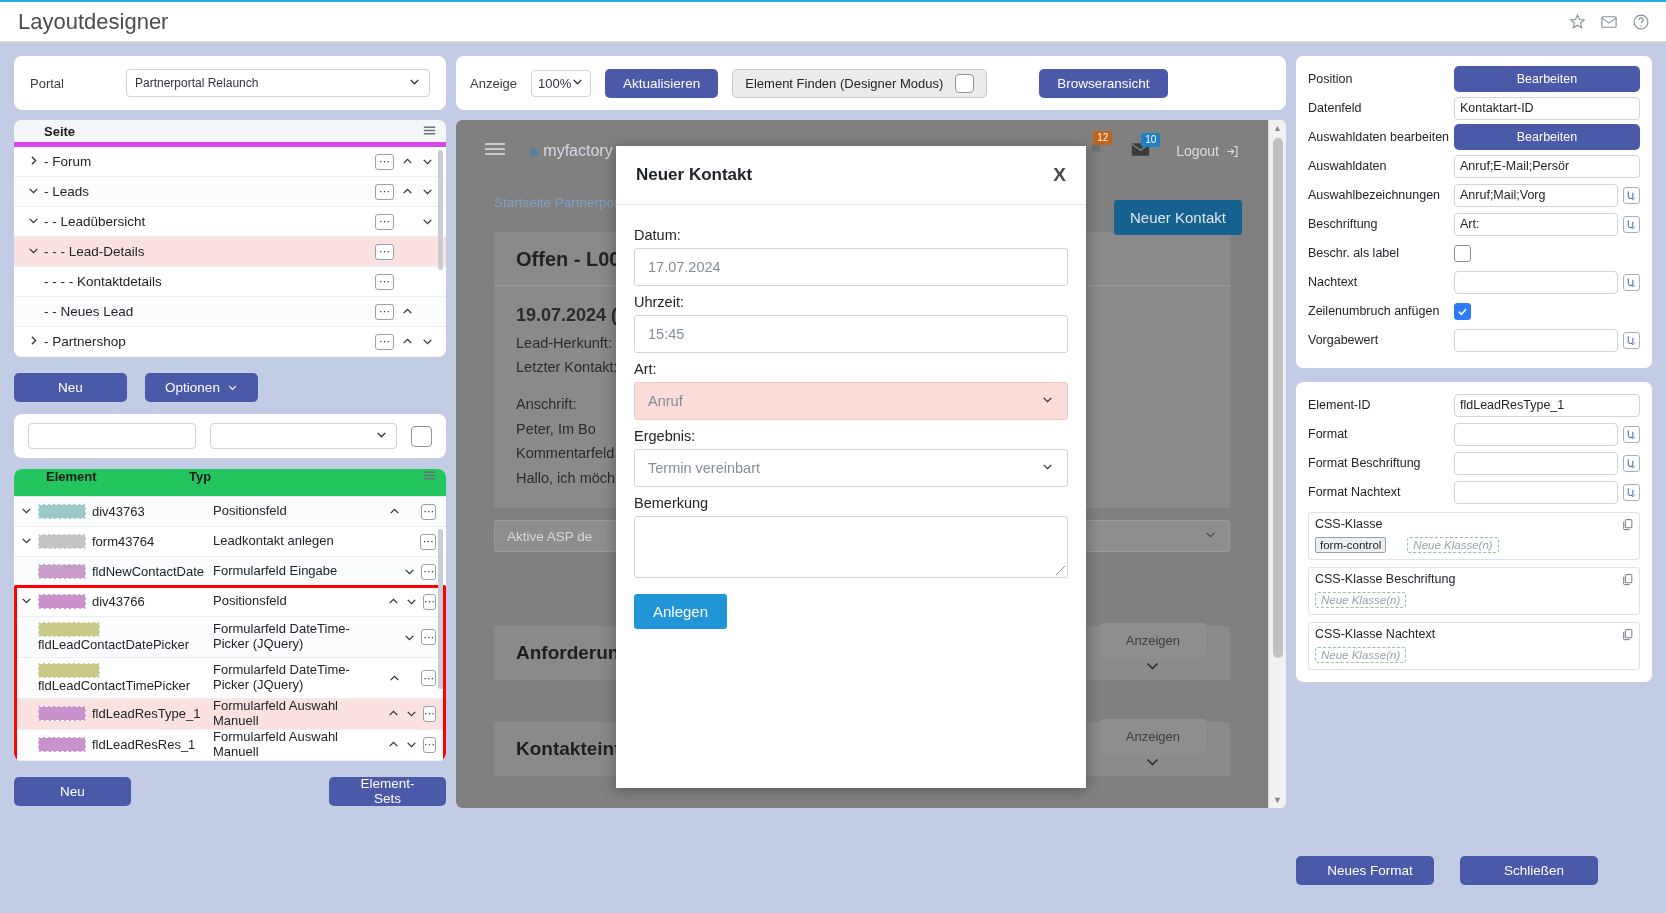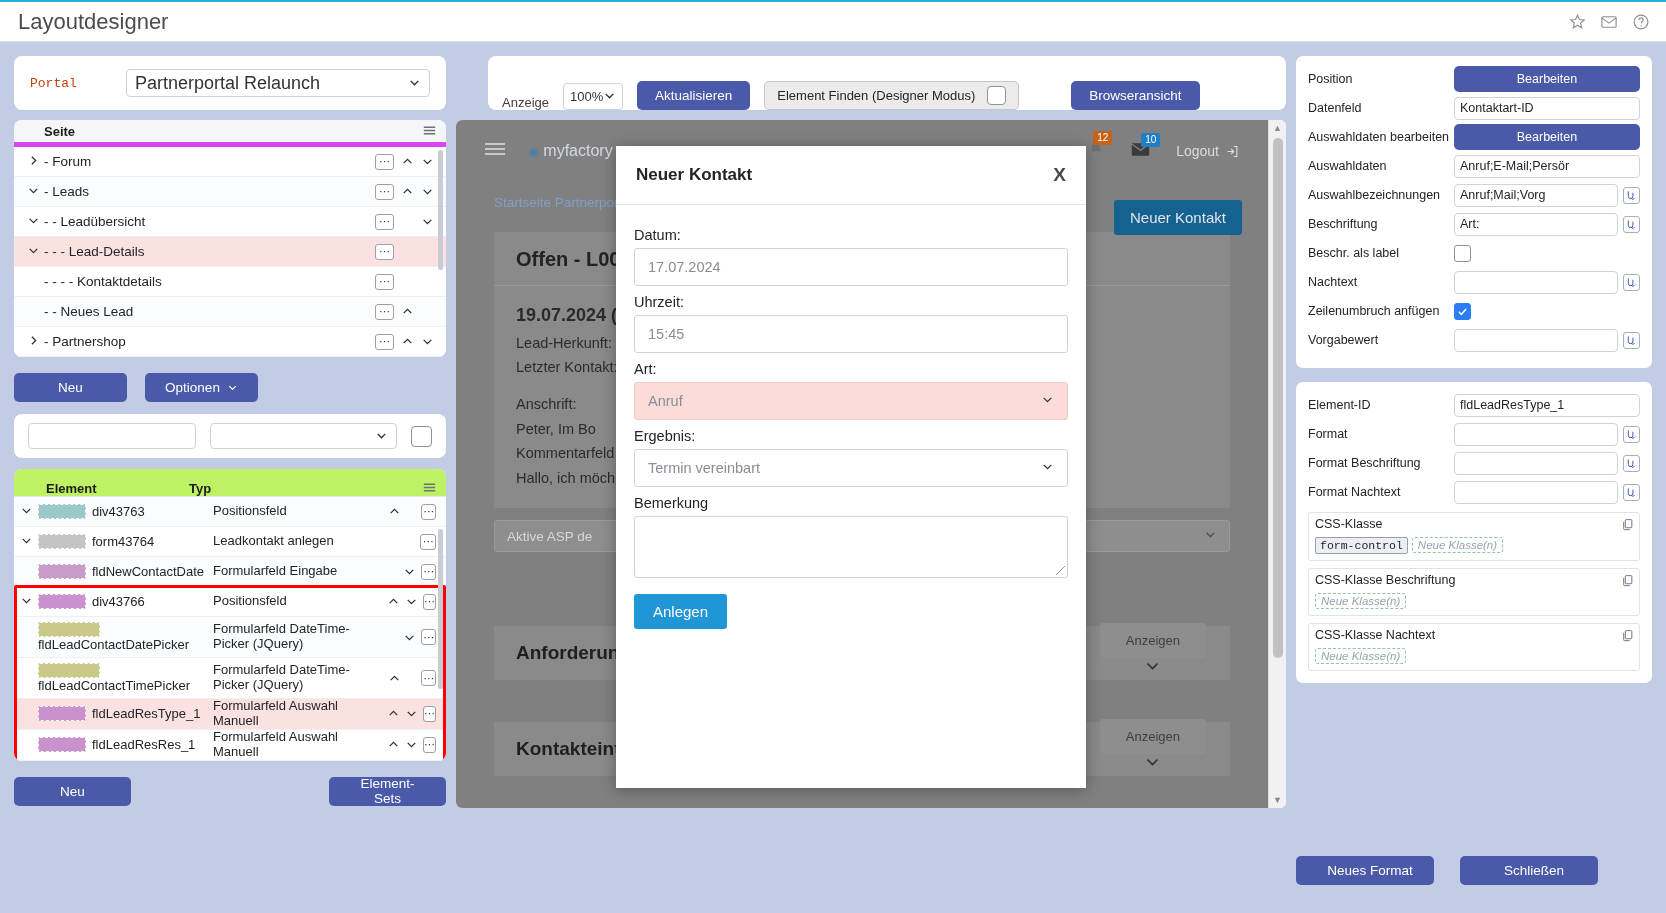--- a/index.html
+++ b/index.html
@@ -38,25 +38,25 @@
   
   .left-col {
     position: absolute; left: 14px; top: 14px; width: 432px; height: 800px;
   }
   .card {
     background: #ffffff; border-radius: 8px;
   }
   .portal-card {
     height: 54px; display: flex; align-items: center; padding: 0 16px; gap: 18px;
   }
-  .portal-card .lbl { font-size: 13px; color: #c2410c; width: 78px; font-family: Liberation Mono, monospace; }
+  .portal-card .lbl { font-size: 13px; color: #404040; width: 78px; }
   .select-box {
     flex: 1; height: 28px; border: 1px solid #ced4da; border-radius: 4px;
     background: #fff; display: flex; align-items: center; padding: 0 8px;
-    font-size: 18px; color: #30343a; position: relative;
+    font-size: 12px; color: #30343a; position: relative;
   }
   .select-box .chev { margin-left: auto; }
   .chev-svg { width: 13px; height: 13px; }
   
   .tree-card {
     margin-top: 10px; background: #fff; border-radius: 8px; overflow: hidden;
     position: relative;
   }
   .tree-head {
     background: #f5f6f8; height: 27px; display: flex; align-items: center;
@@ -103,21 +103,21 @@
     font-size: 13px; padding: 0 7px; color: #212529;
   }
   .chk {
     width: 21px; height: 21px; border: 1px solid #8d939b; border-radius: 4px; background: #fff;
   }
   
   .el-card {
     margin-top: 11px; background: #fff; border-radius: 8px; overflow: hidden; position: relative;
   }
   .el-head {
-    background: #bef264; height: 28px; display: flex; align-items: flex-end;
+    background: #22c55e; height: 28px; display: flex; align-items: flex-start;
     font-size: 13px; font-weight: bold; color: #1c1c1c; border-bottom: 1px solid #e6e8ec;
   }
   .el-head .c1 { padding-left: 32px; width: 175px; }
   .el-head .c2 { flex: 1; }
   .el-head .burger { margin-right: 10px; }
   .el-row {
     min-height: 30px; display: flex; align-items: center; font-size: 13px;
     color: #212529; border-bottom: 1px solid #edeff3; background: #fbfcfe;
   }
   .el-row.alt { background: #ffffff; }
@@ -136,21 +136,21 @@
     pointer-events: none; border-radius: 2px;
   }
   .el-scroll {
     position: absolute; right: 3px; width: 5px; background: #c9ccd2; border-radius: 3px;
   }
   
   .center-col {
     position: absolute; left: 456px; top: 14px; width: 830px; height: 800px;
   }
   .toolbar-card {
-    height: 54px; display: flex; align-items: flex-end; padding: 0 14px; gap: 14px; margin-left: 32px;
+    height: 54px; display: flex; align-items: center; padding: 0 14px; gap: 14px;
   }
   .toolbar-card .lbl { font-size: 13px; color: #404040; }
   .zoom-select {
     width: 60px; height: 27px; border: 1px solid #ced4da; border-radius: 4px;
     display: flex; align-items: center; padding: 0 6px; font-size: 13px; color: #30343a; background: #fff;
   }
   .find-btn {
     background: #ebebeb; border: 1px solid #c6c6c6; border-radius: 5px;
     height: 29px; display: inline-flex; align-items: center; gap: 12px;
     padding: 0 12px; font-size: 13px; color: #212529;
@@ -281,21 +281,21 @@
     background: #2b7cf6; border-color: #2b7cf6; display: flex; align-items: center; justify-content: center;
   }
   .css-block {
     border: 1px solid #dfe2e6; border-radius: 3px; margin-top: 7px; padding: 4px 6px 6px 6px;
     position: relative;
   }
   .css-block .cbl { font-size: 12.5px; color: #212529; margin-bottom: 4px; }
   .css-block .copy { position: absolute; right: 5px; top: 4px; }
   .tag {
     display: inline-flex; align-items: center; border: 1px solid #9aa0a8; background: #eceff2;
-    font-size: 11.5px; color: #212529; padding: 1px 4px; border-radius: 2px; margin-right: 4px; font-family: Liberation Mono, monospace;
+    font-size: 11.5px; color: #212529; padding: 1px 4px; border-radius: 2px; margin-right: 21px;
   }
   .ghost-tag {
     display: inline-flex; align-items: center; border: 1px dashed #8fc79b;
     font-size: 11.5px; color: #9aa2ab; font-style: italic; padding: 1px 5px; border-radius: 3px;
   }
   .rc-gap { height: 14px; }
   .bottom-btns {
     position: absolute; left: 0; top: 800px; width: 356px; display: flex; gap: 26px;
   }
   .bottom-btns .btn { width: 138px; padding-left: 28px; }

